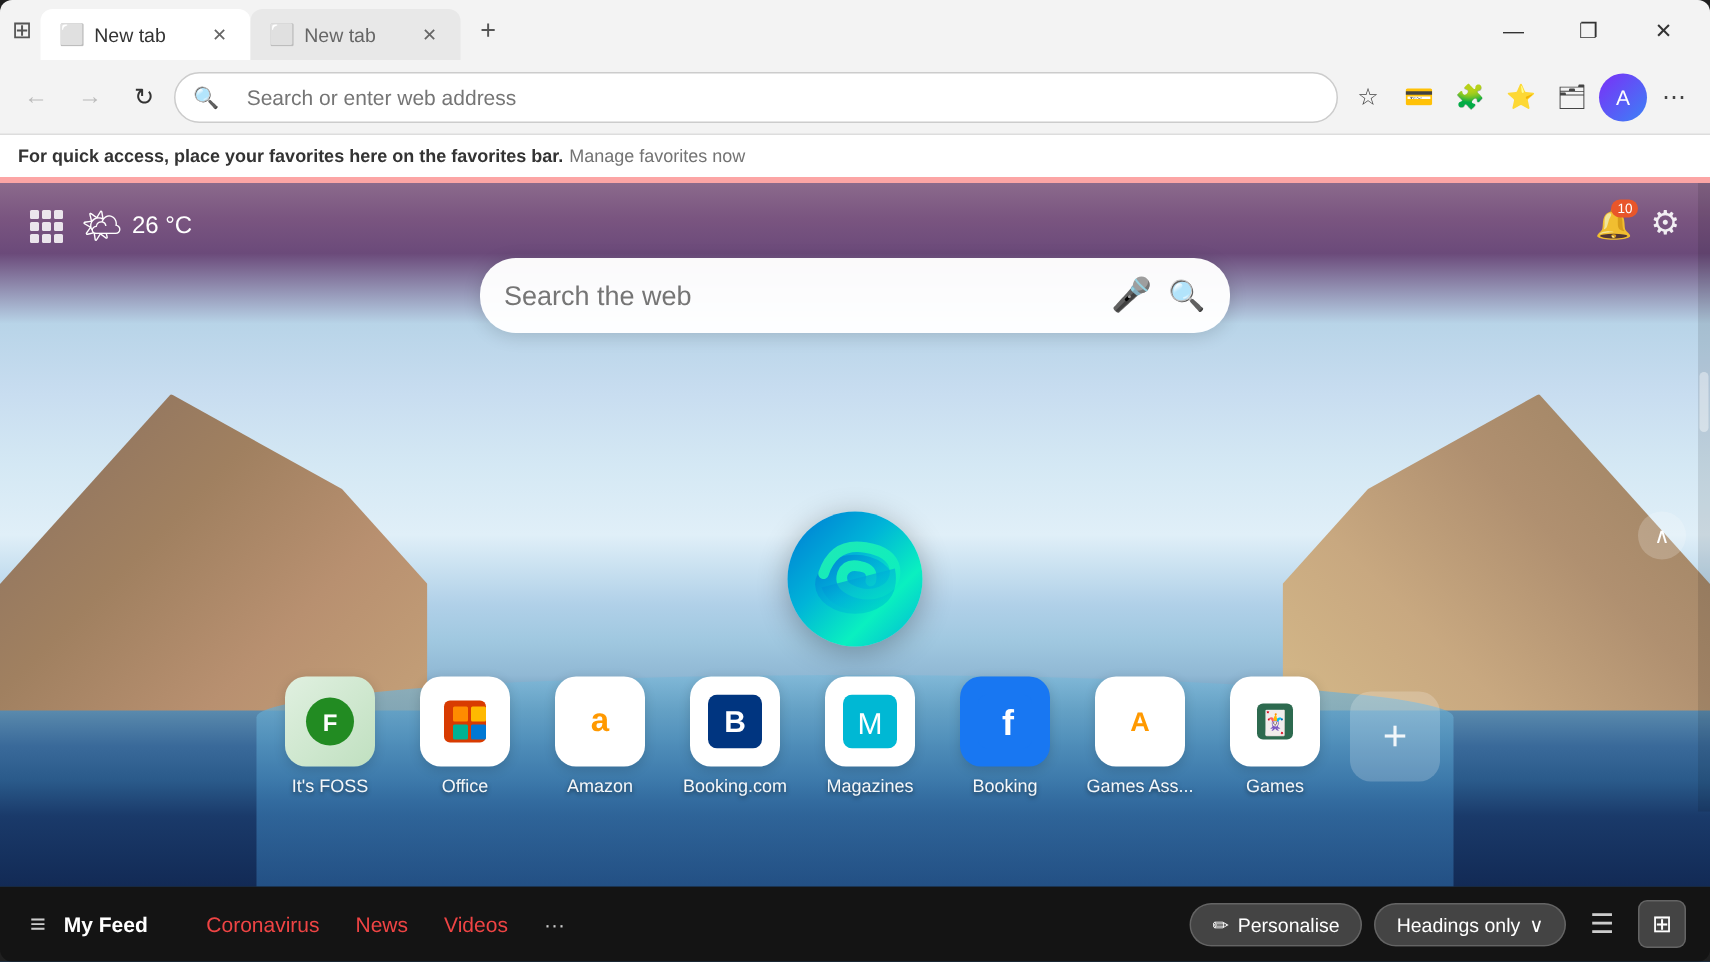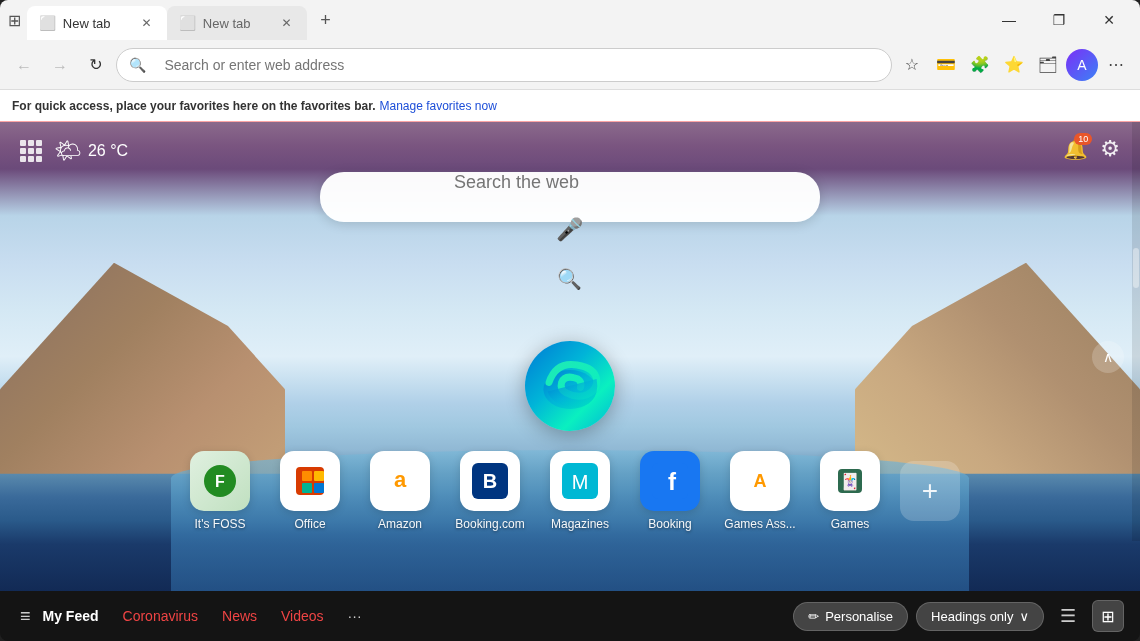--- a/index.html
+++ b/index.html
@@ -24,22 +24,22 @@
     .nav-btn { background: none; border: none; width: 32px; height: 32px; border-radius: 50%; cursor: pointer; font-size: 16px; color: #333; display: flex; align-items: center; justify-content: center; }
     .nav-btn.disabled { color: #bbb; cursor: default; }
     .address-bar { flex: 1; background: #fff; border: 1px solid #ccc; border-radius: 20px; height: 34px; display: flex; align-items: center; padding: 0 12px; gap: 8px; font-size: 14px; color: #666; }
     .address-bar input { flex: 1; border: none; outline: none; font-size: 14px; color: #333; background: transparent; margin-left: 10px; }
     .address-icon { font-size: 14px; color: #888; }
     .nav-actions { display: flex; align-items: center; gap: 2px; }
     .nav-action-btn { background: none; border: none; width: 32px; height: 32px; border-radius: 50%; cursor: pointer; font-size: 16px; color: #444; display: flex; align-items: center; justify-content: center; }
     .profile-btn { width: 32px; height: 32px; border-radius: 50%; overflow: hidden; cursor: pointer; background: linear-gradient(135deg, #7b2ff7, #3b82f6); display: flex; align-items: center; justify-content: center; color: #fff; font-size: 14px; border: none; }
 
     
-    .fav-bar { background: #fff; height: 32px; display: flex; align-items: center; padding: 0 12px; font-size: 12px; color: #333; border-bottom: 1px solid #fca5a5; flex-shrink: 0; gap: 4px; }
-    .fav-bar a { color: #1d4ed8; text-decoration: none; }
+    .fav-bar { background: #fff; height: 32px; display: flex; align-items: center; padding: 0 12px; font-size: 12px; color: #333; border-bottom: 4px solid #fca5a5; flex-shrink: 0; gap: 4px; }
+    .fav-bar a { color: #737373; text-decoration: none; }
 
     
     .new-tab-page { flex: 1; position: relative; overflow: hidden; background: #1a3a5c; }
 
     
     .bg-landscape { position: absolute; inset: 0; background: linear-gradient(180deg,
       #8b6a8c 0%,
       #7a5580 5%,
       #6b4a7a 10%,
       #b8d4e8 20%,
@@ -70,21 +70,21 @@
     .weather-icon { font-size: 22px; }
 
     
     .top-right-controls { position: absolute; top: 14px; right: 20px; display: flex; align-items: center; gap: 12px; }
     .notif-btn { position: relative; background: none; border: none; cursor: pointer; color: rgba(255,255,255,0.9); font-size: 20px; }
     .notif-badge { position: absolute; top: -4px; right: -4px; background: #e8562a; color: #fff; font-size: 9px; font-weight: normal; border-radius: 10px; padding: 1px 4px; min-width: 16px; text-align: center; }
     .settings-btn { background: none; border: none; cursor: pointer; color: rgba(255,255,255,0.9); font-size: 22px; }
 
     
     .search-container { position: absolute; top: 50px; left: 50%; transform: translateX(-50%); width: 500px; }
-    .search-box { background: rgba(255,255,255,0.97); border-radius: 24px; height: 50px; display: flex; align-items: center; padding: 0 16px; gap: 24px; box-shadow: 0 2px 12px rgba(0,0,0,0.15); flex-direction: column; }
+    .search-box { background: rgba(255,255,255,0.97); border-radius: 24px; height: 50px; display: flex; align-items: center; padding: 0 16px; gap: 11px; box-shadow: 0 2px 12px rgba(0,0,0,0.15); }
     .search-box input { flex: 1; border: none; outline: none; font-size: 18px; color: #888; background: transparent; }
     .mic-btn { background: none; border: none; cursor: pointer; font-size: 22px; color: #0066cc; }
     .search-btn { background: none; border: none; cursor: pointer; font-size: 20px; color: #0066cc; }
 
     
     .edge-logo { position: absolute; top: 50%; left: 50%; transform: translate(-50%, -50%); margin-top: 20px; }
     .edge-logo-circle { width: 90px; height: 90px; border-radius: 50%; background: linear-gradient(135deg, #0078d4 0%, #00b4d8 40%, #0af0c0 70%, #00b4d8 100%); display: flex; align-items: center; justify-content: center; box-shadow: 0 4px 20px rgba(0,0,0,0.3); overflow: hidden; }
     .edge-logo svg { width: 70px; height: 70px; }
 
     
@@ -93,21 +93,21 @@
     
     .quick-links { position: absolute; bottom: 60px; left: 0; right: 0; display: flex; align-items: center; justify-content: center; gap: 10px; padding: 0 60px; }
     .quick-link { display: flex; flex-direction: column; align-items: center; gap: 6px; cursor: pointer; min-width: 80px; }
     .quick-link-icon { width: 60px; height: 60px; border-radius: 14px; background: #fff; display: flex; align-items: center; justify-content: center; font-size: 28px; box-shadow: 0 2px 8px rgba(0,0,0,0.15); overflow: hidden; }
     .quick-link-label { color: rgba(255,255,255,0.95); font-size: 12px; text-align: center; text-shadow: 0 1px 3px rgba(0,0,0,0.5); }
     .add-link-btn { width: 60px; height: 60px; border-radius: 14px; background: rgba(255,255,255,0.2); display: flex; align-items: center; justify-content: center; font-size: 28px; color: rgba(255,255,255,0.9); cursor: pointer; border: none; }
 
     
     .bottom-bar { background: rgba(20,20,20,0.97); height: 50px; display: flex; align-items: center; padding: 0 16px; gap: 8px; flex-shrink: 0; }
     .hamburger-btn { background: none; border: none; color: #ccc; font-size: 18px; cursor: pointer; padding: 4px; }
-    .feed-label { color: #fff; font-size: 14px; font-weight: 600; margin-right: 8px; white-space: nowrap; }
+    .feed-label { color: #fff; font-size: 14px; font-weight: 600; margin-right: 23px; white-space: nowrap; }
     .feed-nav-item { color: #ef4444; font-size: 14px; cursor: pointer; padding: 4px 8px; border-radius: 4px; white-space: nowrap; border: none; background: none; }
     .feed-more { color: #ccc; font-size: 14px; cursor: pointer; padding: 4px 8px; border: none; background: none; }
     .spacer { flex: 1; }
     .personalise-btn { background: rgba(80,80,80,0.8); border: 1px solid rgba(150,150,150,0.4); border-radius: 20px; color: #fff; font-size: 13px; padding: 6px 14px; cursor: pointer; display: flex; align-items: center; gap: 6px; white-space: nowrap; }
     .headings-dropdown { background: rgba(80,80,80,0.8); border: 1px solid rgba(150,150,150,0.4); border-radius: 20px; color: #fff; font-size: 13px; padding: 6px 14px; cursor: pointer; display: flex; align-items: center; gap: 6px; white-space: nowrap; }
     .list-view-btn { background: none; border: none; color: #ccc; font-size: 18px; cursor: pointer; width: 32px; height: 32px; display: flex; align-items: center; justify-content: center; }
     .grid-view-btn { background: rgba(80,80,80,0.8); border: 1px solid rgba(150,150,150,0.4); border-radius: 6px; color: #fff; font-size: 16px; cursor: pointer; width: 32px; height: 32px; display: flex; align-items: center; justify-content: center; }
 
     
     .icon-itsfoss { background: linear-gradient(135deg, #e0f0e0, #c0e0c0); }

